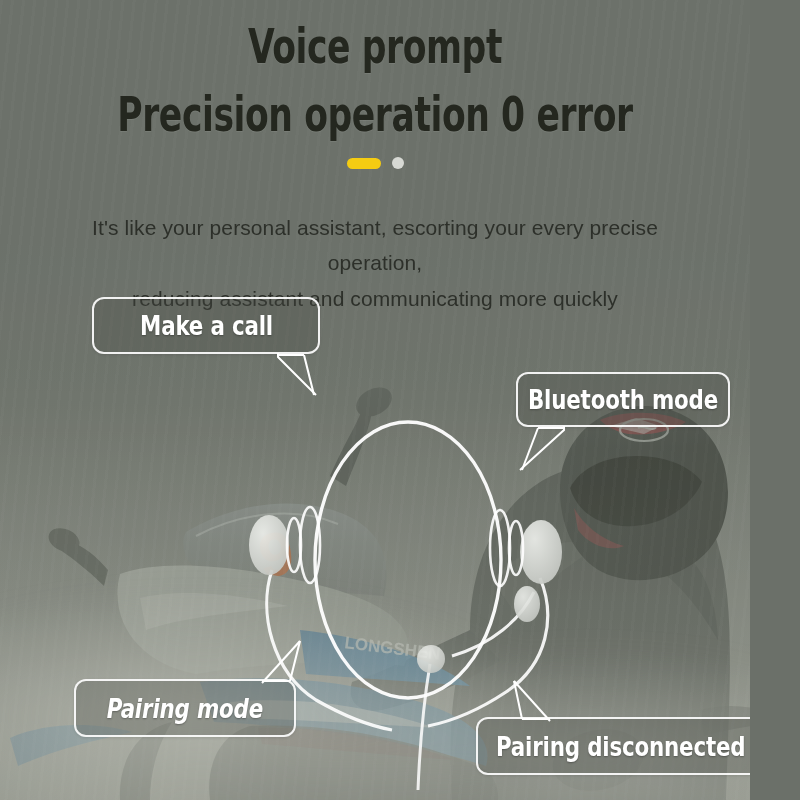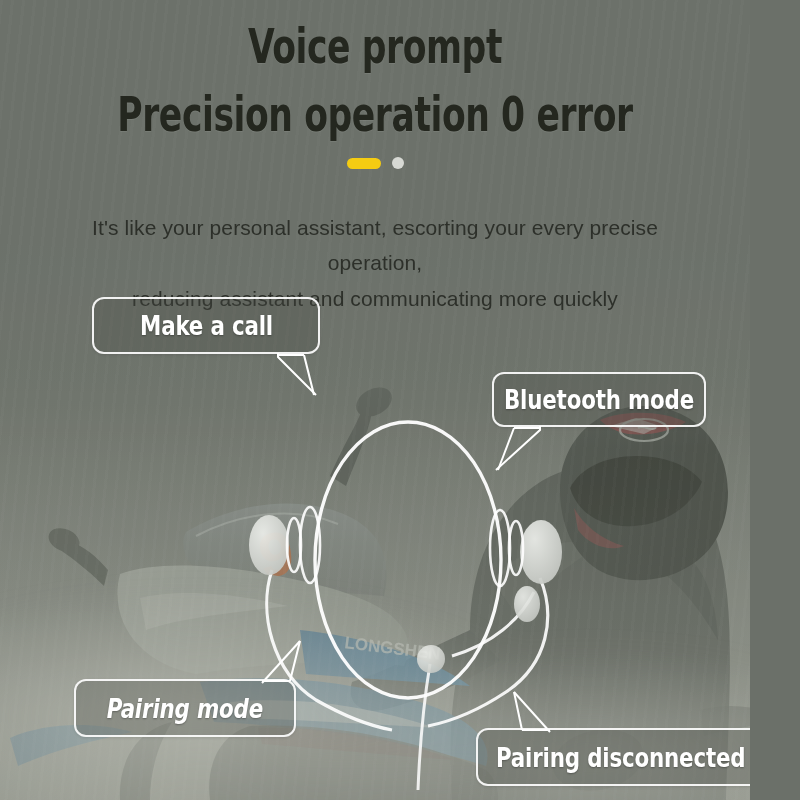--- a/index.html
+++ b/index.html
@@ -75,23 +75,23 @@
   .bubble span{
     color:#ffffff;font-weight:bold;
     font-family:"Liberation Sans Narrow","DejaVu Sans Condensed","Liberation Sans",sans-serif;
     font-size:27px;letter-spacing:-.2px;line-height:1;white-space:nowrap;
     transform:scaleX(.88);
     text-shadow:0 1px 2px rgba(0,0,0,.30);
   }
   .tail{position:absolute;pointer-events:none;}
 
   #b-call{left:92px;top:297px;width:228px;height:57px;}
-  #b-bt{left:492px;top:372px;width:214px;height:55px;}
+  #b-bt{left:516px;top:372px;width:214px;height:55px;}
   #b-pair{left:74px;top:679px;width:222px;height:58px;font-style:italic;}
-  #b-disc{left:476px;top:717px;width:290px;height:58px;margin-top:11px;}
+  #b-disc{left:476px;top:717px;width:290px;height:58px;}
 
   
   #headset{position:absolute;left:0;top:0;width:800px;height:800px;pointer-events:none;}
 </style>
 </head>
 <body>
 
 <div id="stage">
 
   <div class="bg-base"></div>

